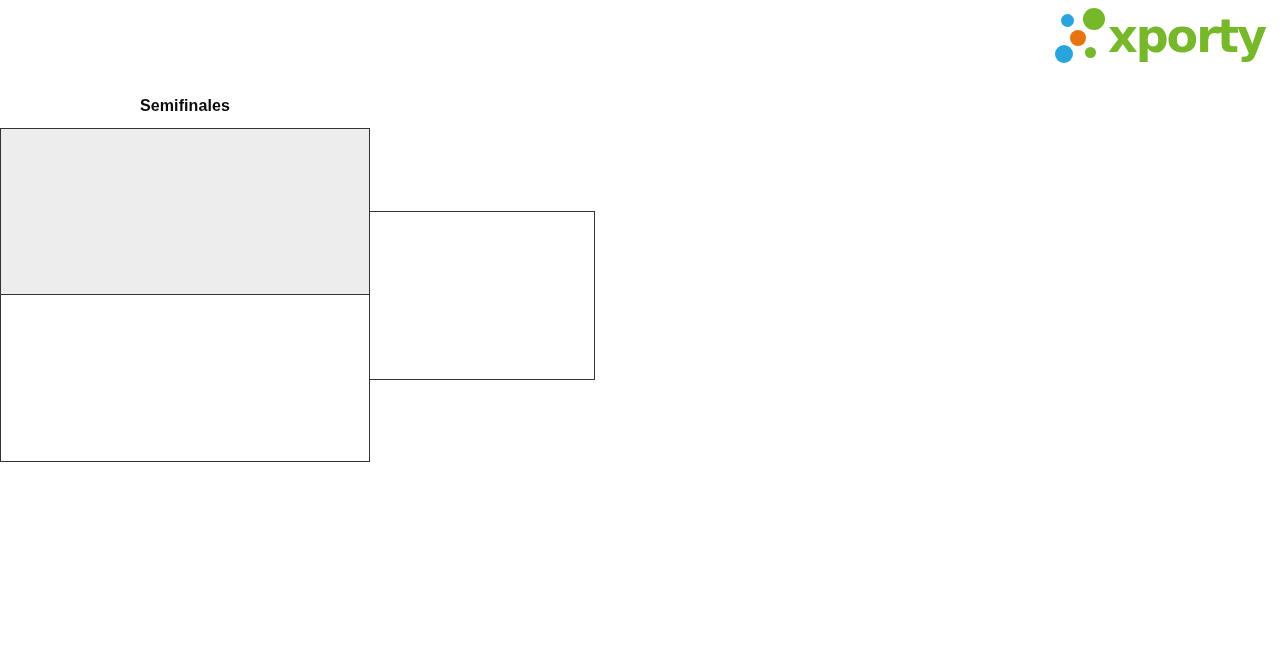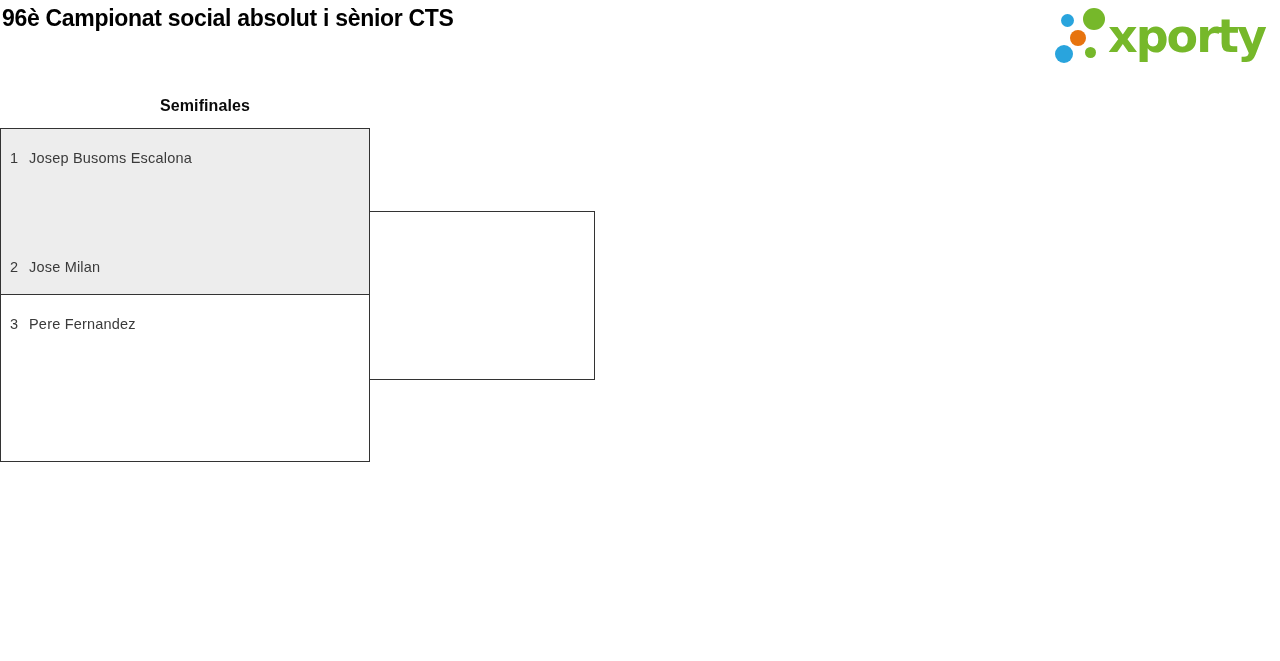--- a/index.html
+++ b/index.html
@@ -57,21 +57,21 @@
   .round-header {
     position: absolute;
     top: 97px;
     height: 20px;
     text-align: center;
     font-size: 16px;
     font-weight: 700;
     color: #0a0a0a;
     letter-spacing: 0.1px;
   }
-  .round-header.semis { left: 0; width: 370px; padding-left: 20px; }
+  .round-header.semis { left: 0; width: 370px; }
   .round-header.final { left: 370px; width: 225px; }
 
   
   .match {
     position: absolute;
     box-sizing: border-box;
     border: 1px solid #333333;
     left: 0;
     width: 370px;
     height: 168px;
@@ -102,46 +102,36 @@
   .player.p-top    { top: 20px; }
   .player.p-bottom { bottom: 19px; }
   .seed { display: inline-block; min-width: 19px; }
 </style>
 </head>
 <body>
 
 <div class="page">
 
   <div class="title-block">
-    <div>96è Campionat social absolut i sènior CTS</div>
   </div>
 
   <div class="logo">
     <div class="logo-dots">
       <span class="dot d-blue-small"></span>
       <span class="dot d-green-large"></span>
       <span class="dot d-orange"></span>
       <span class="dot d-blue-large"></span>
       <span class="dot d-green-small"></span>
     </div>
     <span class="logo-text">xporty</span>
   </div>
 
   <div class="round-header semis">Semifinales</div>
 
   <div class="match m1">
-    <div class="player p-top">
-      <span class="seed">1</span><span>Josep Busoms Escalona</span>
-    </div>
-    <div class="player p-bottom">
-      <span class="seed">2</span><span>Jose Milan</span>
-    </div>
   </div>
 
   <div class="match m2">
-    <div class="player p-top">
-      <span class="seed">3</span><span>Pere Fernandez</span>
-    </div>
   </div>
 
   <div class="final-box"></div>
 
 </div>
 
 </body></html>

